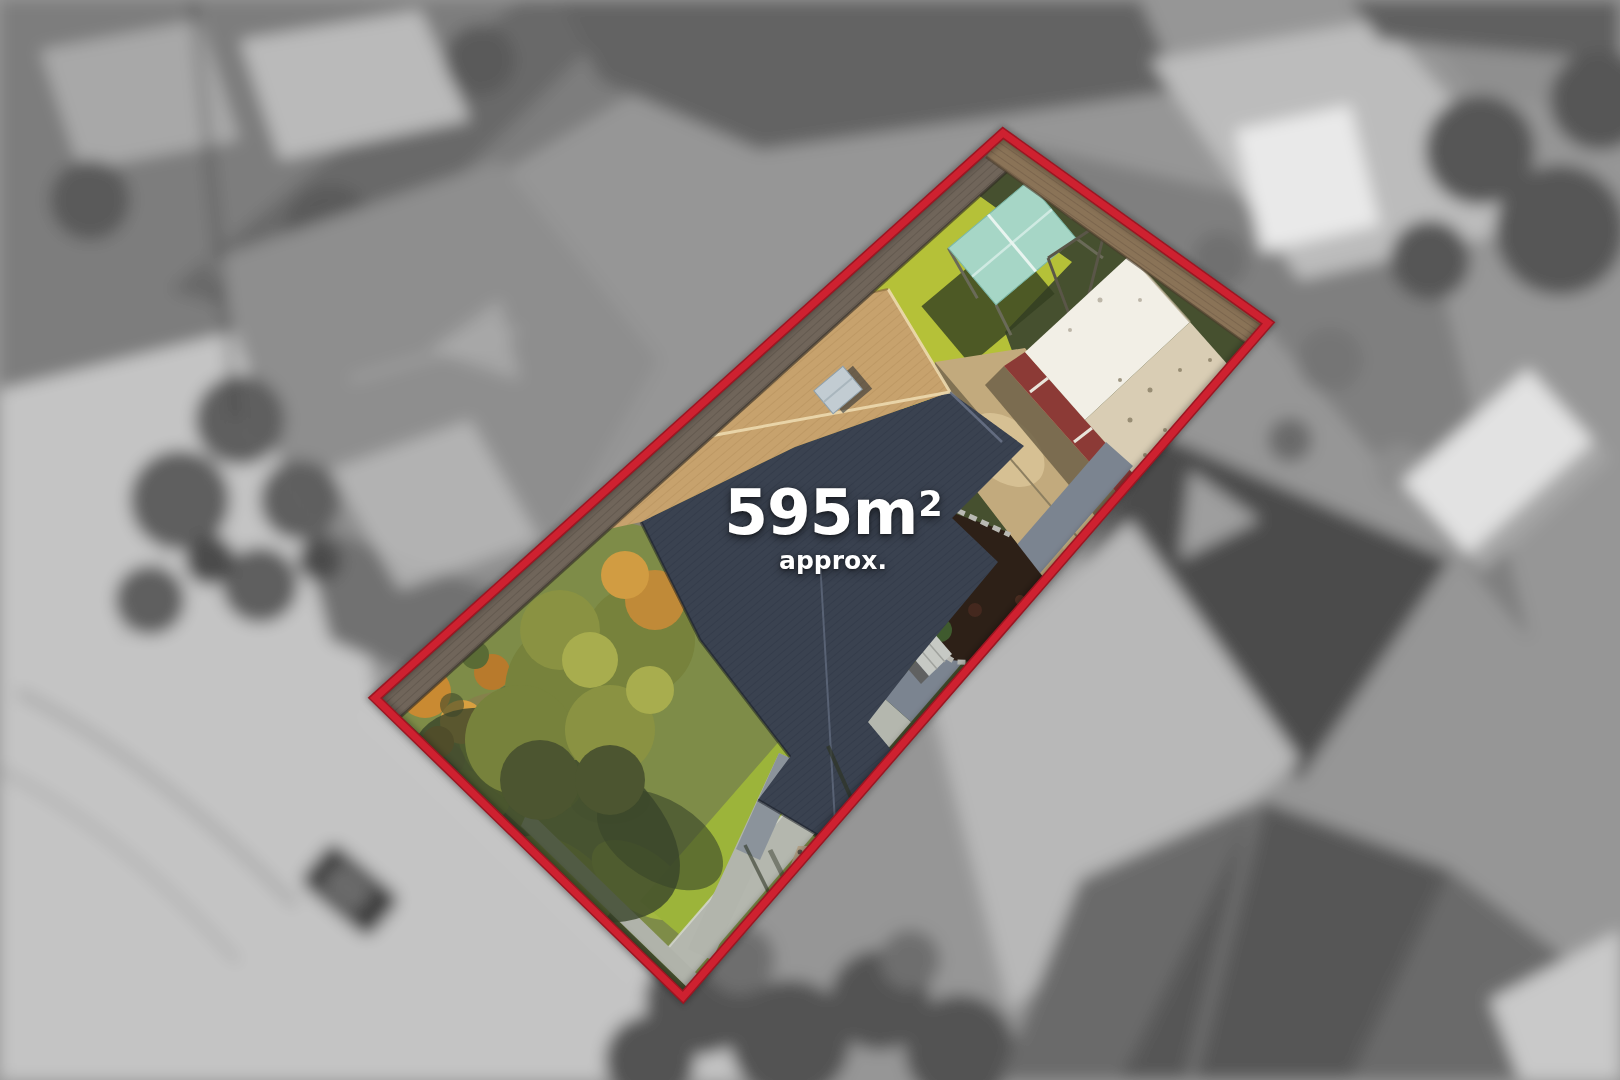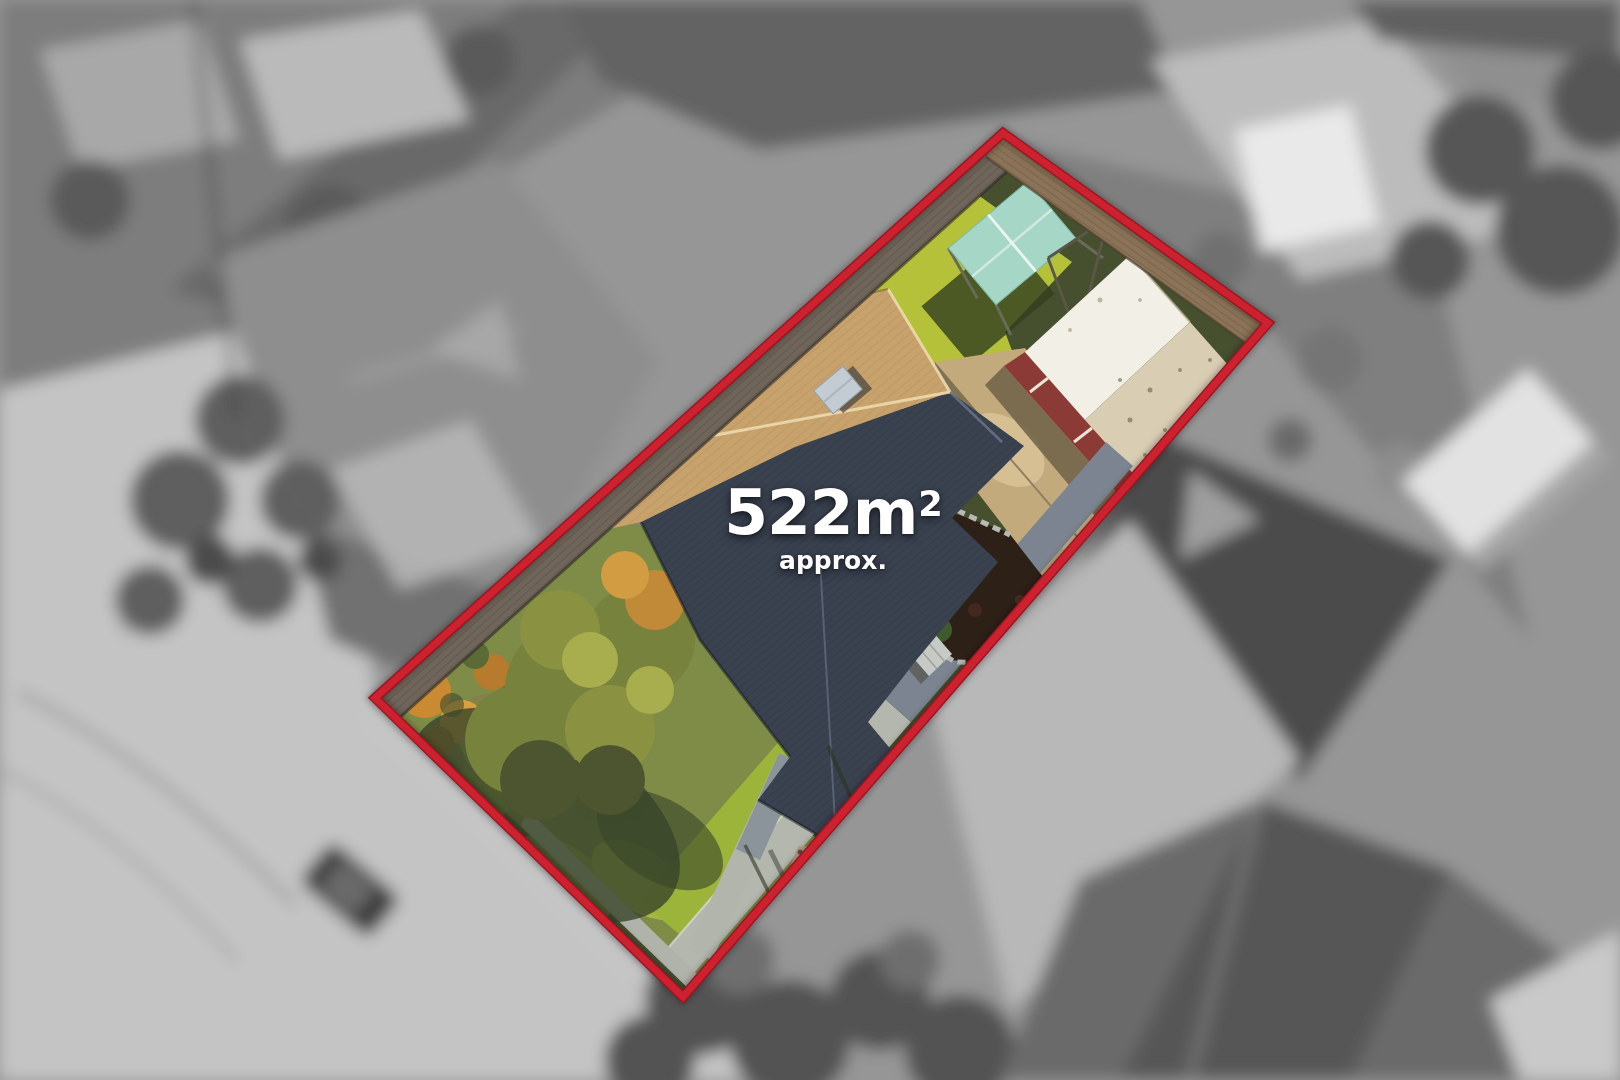--- a/index.html
+++ b/index.html
@@ -343,18 +343,18 @@
   </g>
 
   <g>
     <polygon points="1003,133 1268,323 683,997 375,698" fill="none" stroke="rgba(0,0,0,0.3)" stroke-width="13" filter="url(#lineBlur)"></polygon>
     <polygon points="1003,133 1268,323 683,997 375,698" fill="none" stroke="#9d1622" stroke-width="10" stroke-linejoin="miter"></polygon>
     <polygon points="1003,133 1268,323 683,997 375,698" fill="none" stroke="#ce2130" stroke-width="7" stroke-linejoin="miter"></polygon>
   </g>
 </svg>
 
 <div class="area-overlay">
-  <div class="area-number"><span>522</span><span>m</span><sup class="sup">2</sup></div>
+  <div class="area-number"><span>595</span><span>m</span><sup class="sup">2</sup></div>
   <div class="area-qualifier">approx.</div>
 </div>
 
 
 </div>
 
 </body></html>

